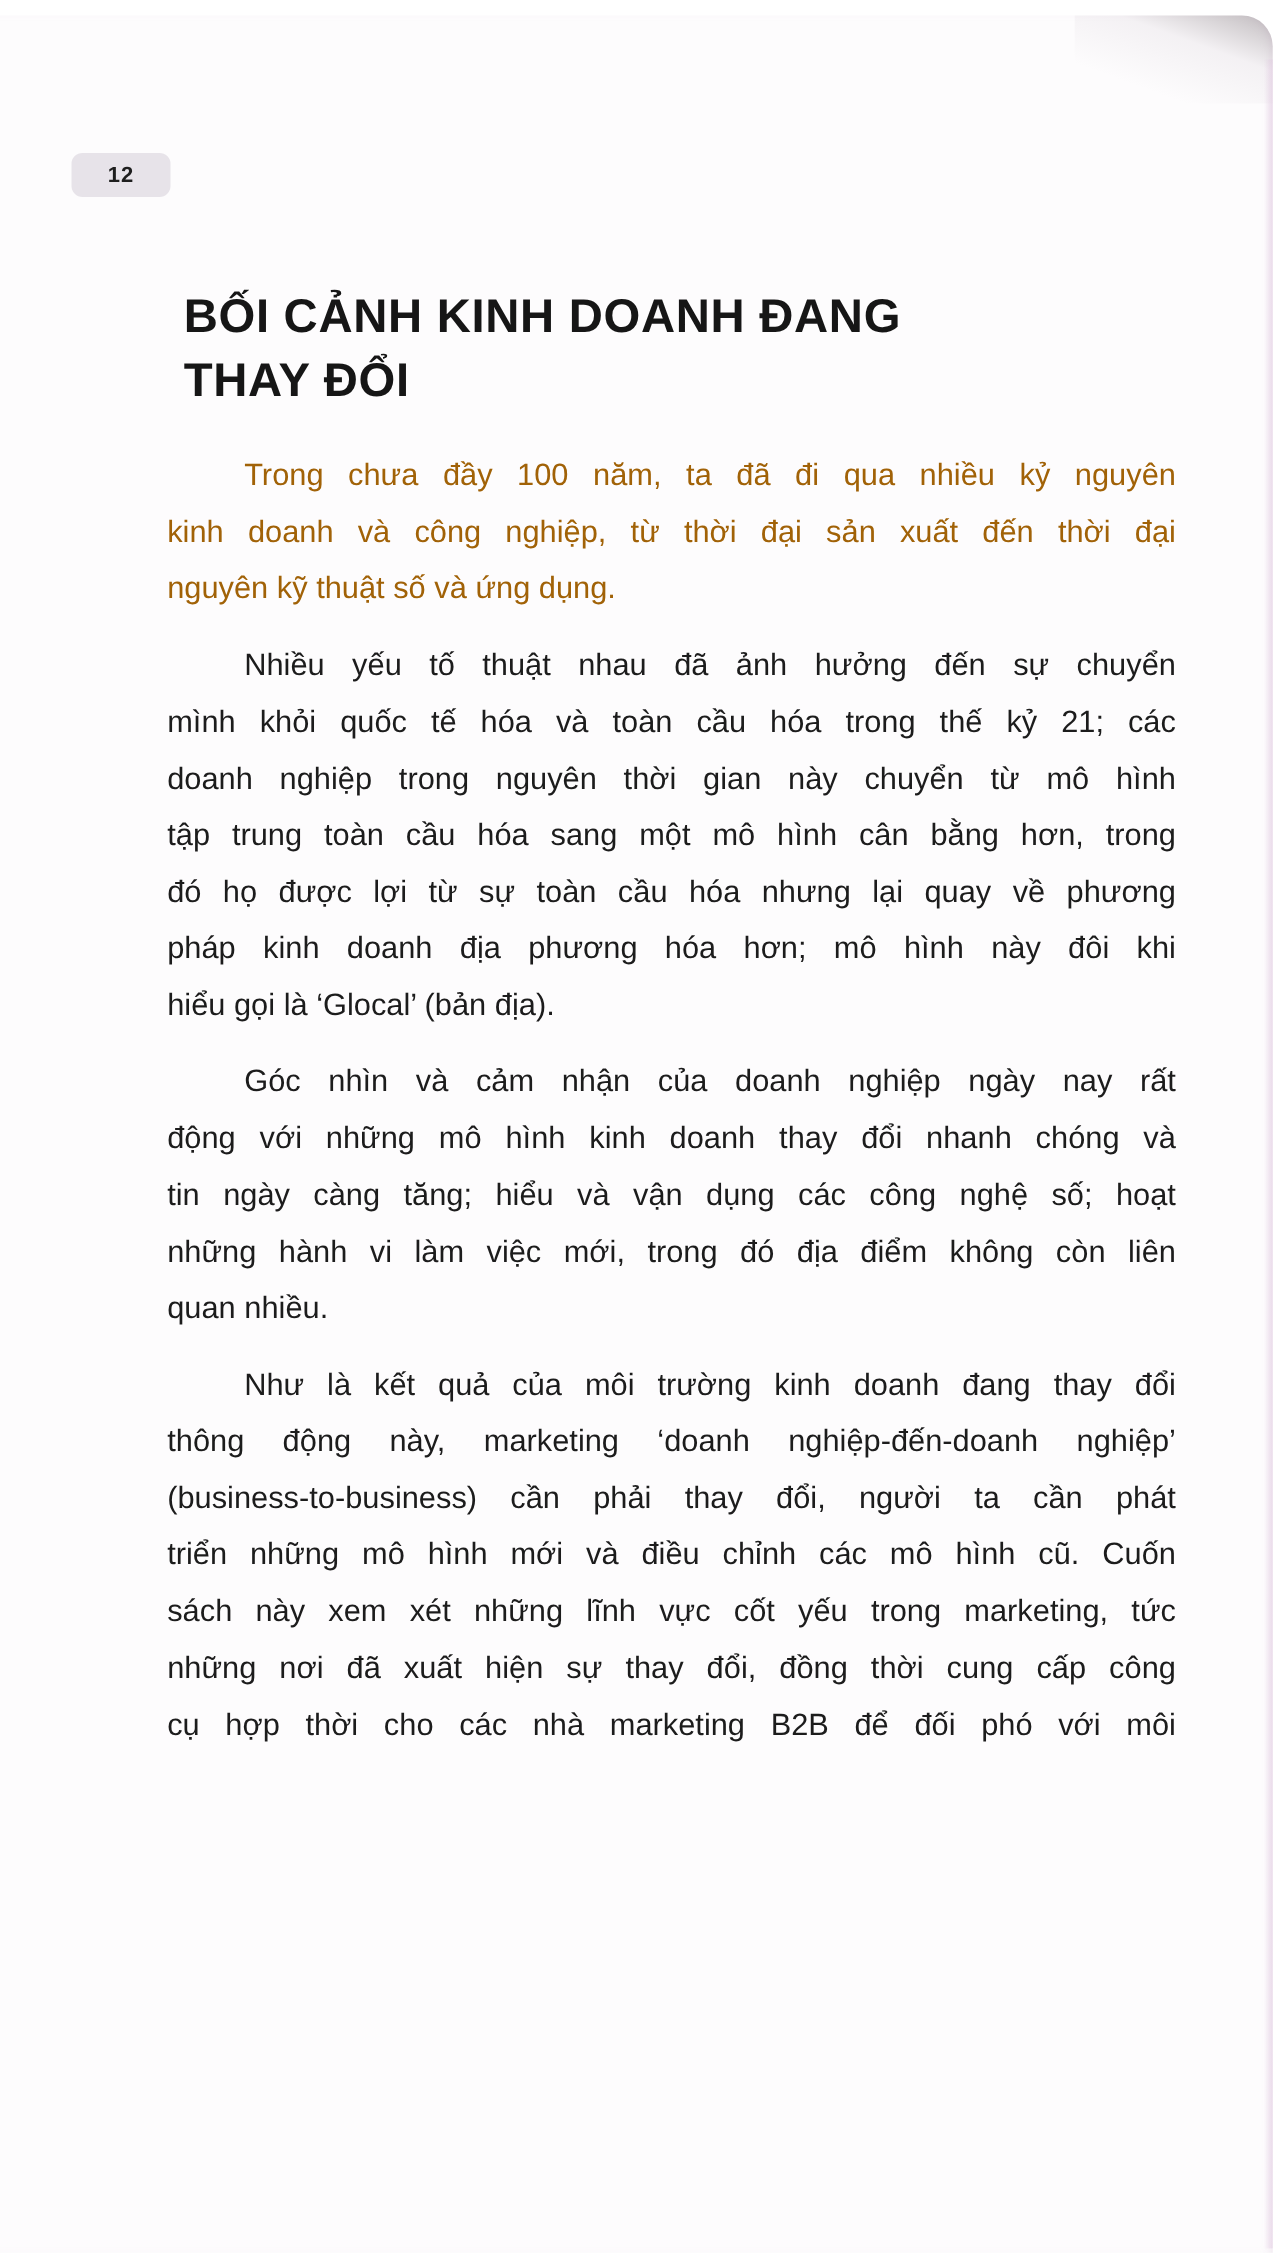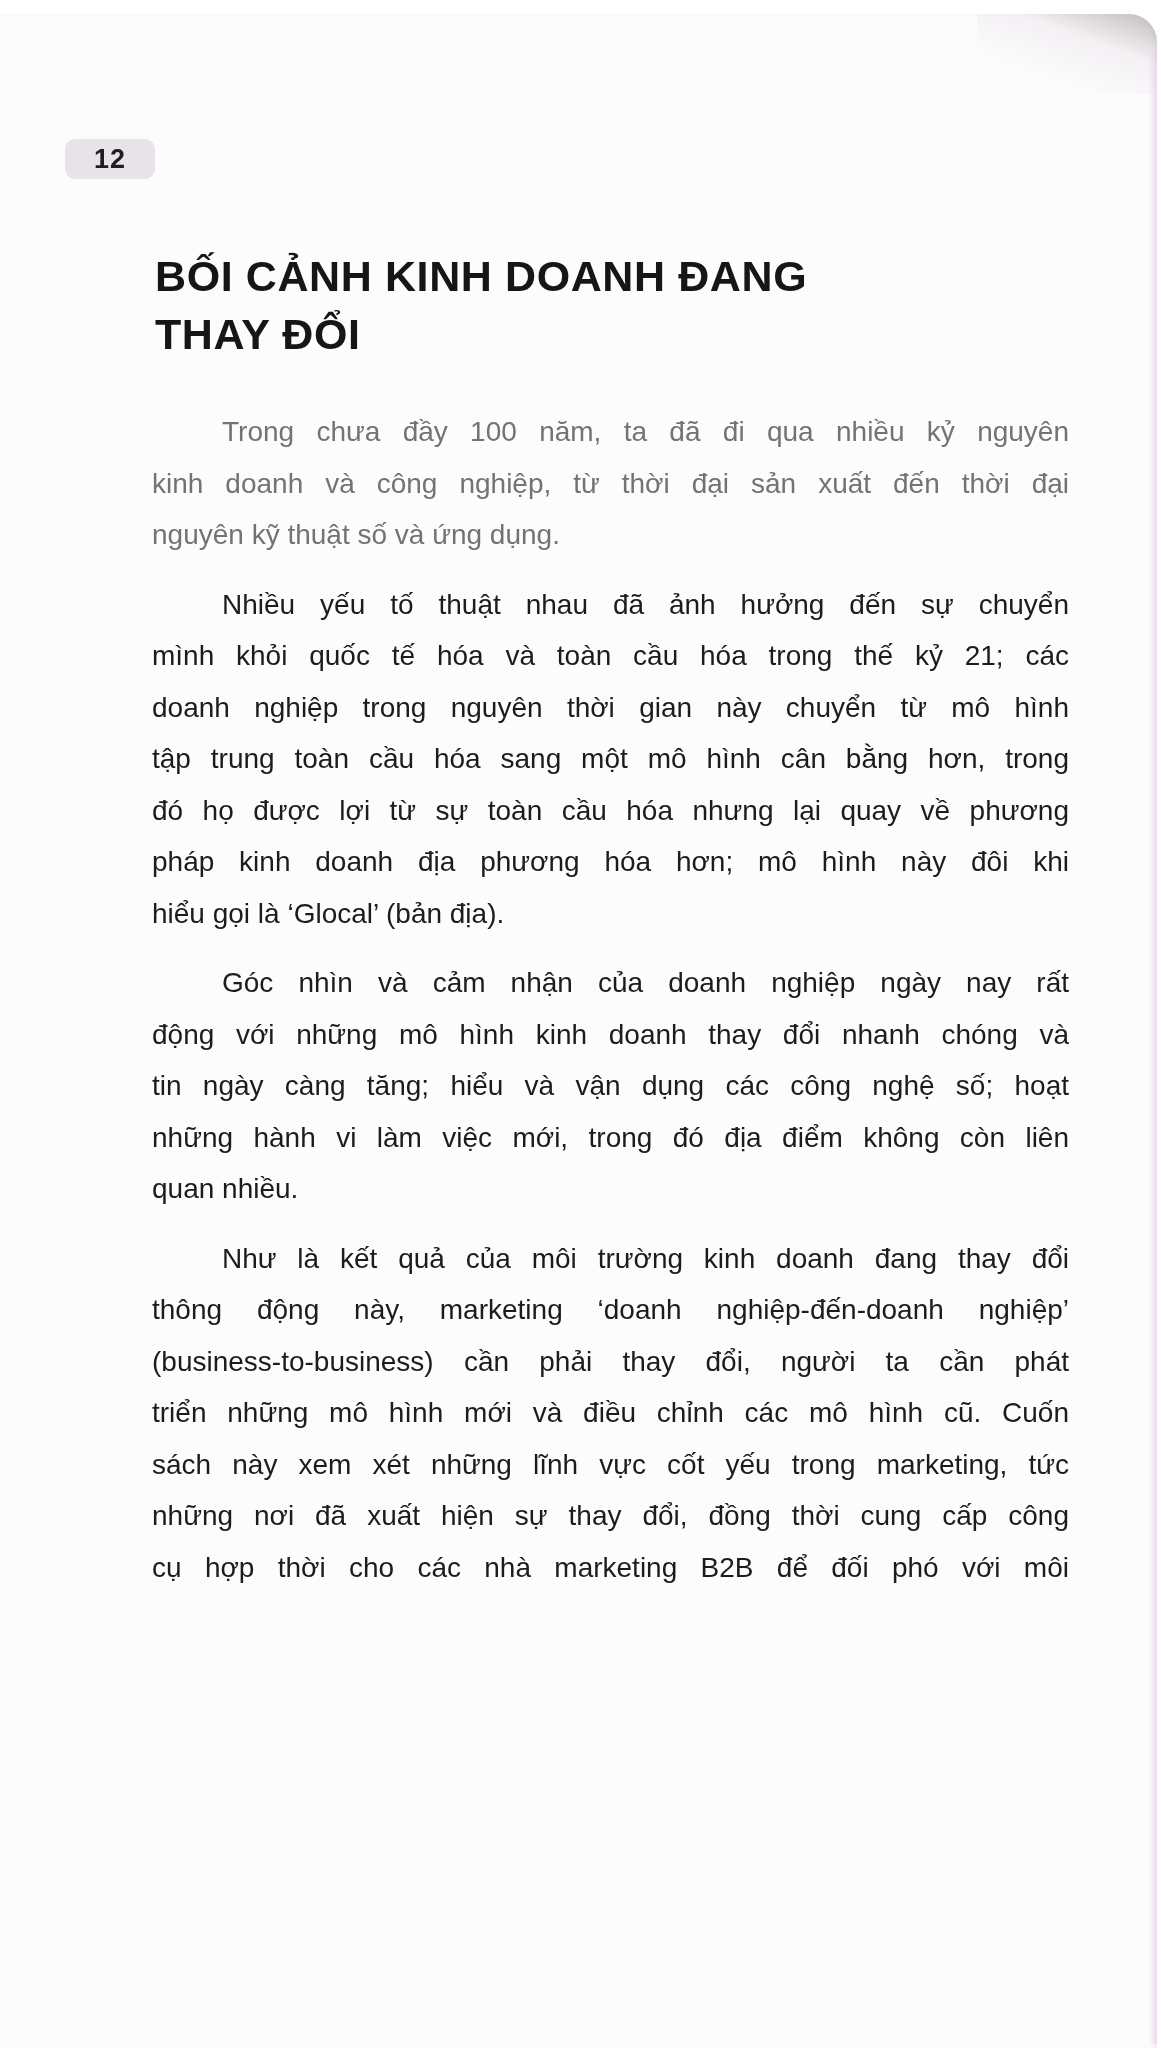--- a/index.html
+++ b/index.html
@@ -20,54 +20,54 @@
     background: linear-gradient(200deg, rgba(120,110,115,0.45) 0%, rgba(200,190,200,0.18) 35%, rgba(255,255,255,0) 75%);
   }
   .page-edge {
     position: absolute; right: 0; top: 40px; width: 8px; height: 1990px;
     background: linear-gradient(90deg, rgba(255,255,255,0) 0%, rgba(225,200,225,0.5) 100%);
   }
   .badge {
     position: absolute; left: 65px; top: 125px; width: 90px; height: 40px;
     background: #e7e3e9; border-radius: 10px;
     display: flex; align-items: center; justify-content: center;
-    font-weight: bold; font-size: 27px; color: #1e1e1e; letter-spacing: 1px;
+    font-weight: bold; font-size: 20px; color: #1e1e1e; letter-spacing: 1px;
   }
   .title {
     position: absolute; left: 155px; top: 233px; width: 760px;
     font-weight: bold; font-size: 43px; line-height: 58px; color: #161616;
     letter-spacing: 0.6px;
   }
   .title .tl { display: block; white-space: nowrap; }
   .body {
     position: absolute; left: 152px; top: 392px; width: 917px;
     font-size: 28px; line-height: 51.5px; color: #1c1c1c;
   }
   .para { margin: 0 0 18px 0; }
-  .para.p0 { color: #737373; }
+  .para.p0 { color: #a16207; }
   .line {
     display: block; white-space: nowrap;
     text-align: justify; text-align-last: justify;
     height: 51.5px; overflow: visible;
   }
   .line.first { padding-left: 70px; }
   .line.last { text-align-last: left; }
 </style>
 </head>
 <body>
 
 <div class="page">
   <div class="page-shade"></div>
   <div class="page-edge"></div>
 
   <div class="badge">
     <span>12</span>
   </div>
 
-  <h1 class="title" style="margin:0;">
+  <h1 class="title" style="margin:12px;">
     <span class="tl">BỐI CẢNH KINH DOANH ĐANG</span>
     <span class="tl">THAY ĐỔI</span>
   </h1>
 
   <div class="body">
 
     <p class="para p0">
       <span class="line first">Trong chưa đầy 100 năm, ta đã đi qua nhiều kỷ nguyên</span>
       <span class="line">kinh doanh và công nghiệp, từ thời đại sản xuất đến thời đại</span>
       <span class="line last">nguyên kỹ thuật số và ứng dụng.</span>

